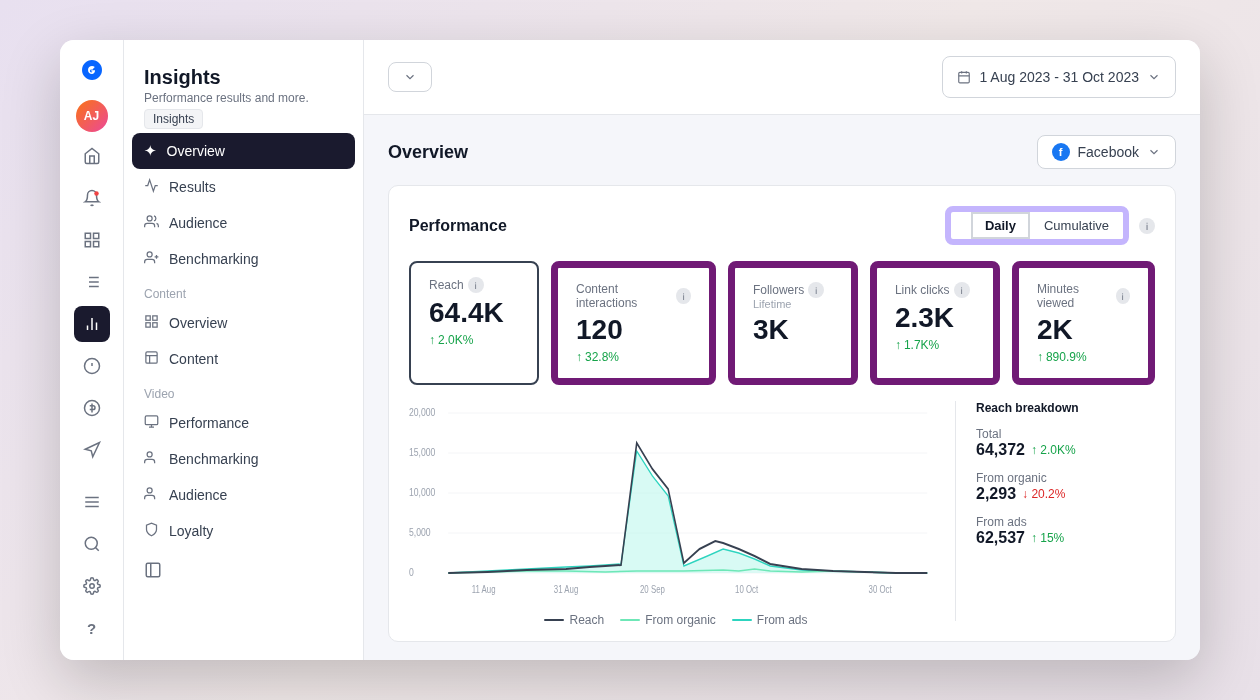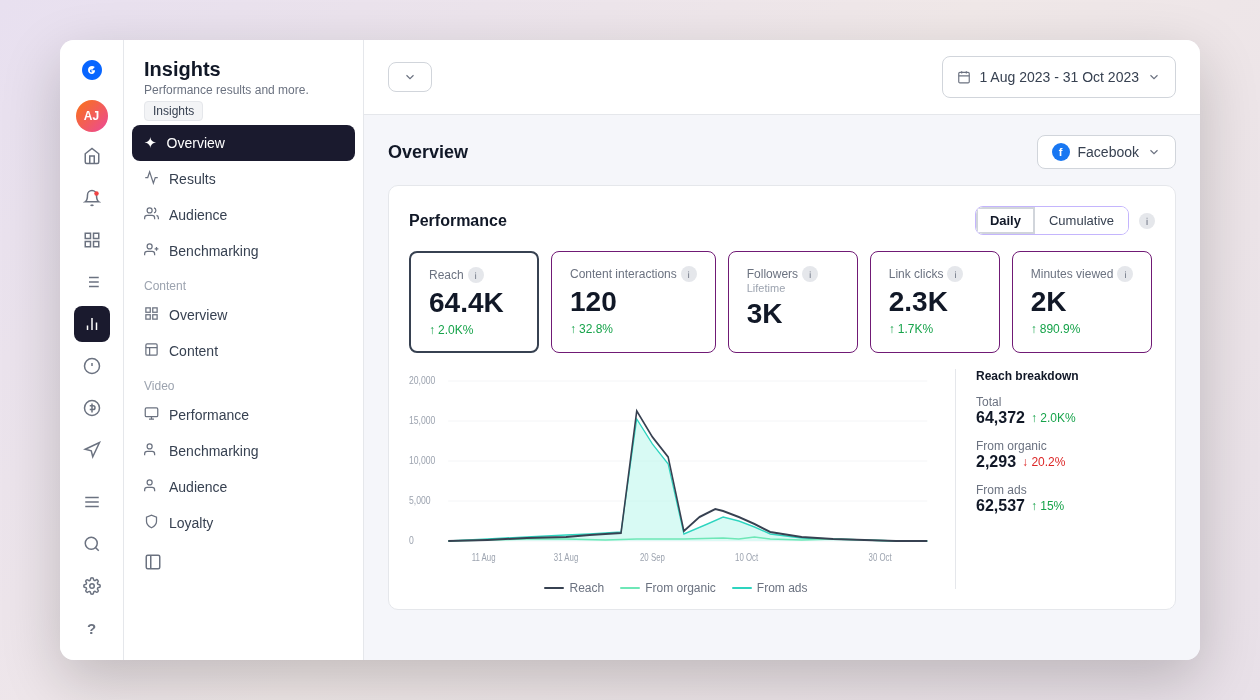--- a/index.html
+++ b/index.html
@@ -56,21 +56,21 @@
     }
     
     .sidebar {
       width: 240px;
       background: #fff;
       flex-shrink: 0;
       overflow-y: auto;
       border-right: 1px solid #e5e7eb;
     }
     .sidebar-header {
-      padding: 18px 20px 4px;
+      padding: 26px 20px 4px;
     }
     .sidebar-title {
       font-size: 20px; font-weight: 700; color: #111827;
     }
     .sidebar-subtitle {
       font-size: 12px; color: #6b7280; margin-top: 2px;
     }
     .insights-badge {
       display: inline-block;
       background: #f3f4f6;
@@ -167,38 +167,38 @@
       border-radius: 10px;
       padding: 20px;
       border: 1px solid #e5e7eb;
     }
     .performance-header {
       display: flex; align-items: center; justify-content: space-between;
       margin-bottom: 16px;
     }
     .performance-title { font-size: 16px; font-weight: 600; color: #111827; }
     .toggle-group {
-      display: flex; border: 1px solid #c4b5fd; border-radius: 8px; overflow: hidden;
+      display: flex; border: 6px solid #c4b5fd; border-radius: 8px; overflow: hidden; padding-left: 20px;
     }
     .toggle-btn {
       padding: 6px 14px; font-size: 13px; cursor: pointer;
       background: #fff; color: #374151; border: none;
     }
     .toggle-btn.active { background: #fff; font-weight: 600; color: #111827; box-shadow: inset 0 0 0 2px #d1d5db; }
     .info-icon {
       width: 16px; height: 16px; border-radius: 50%;
       background: #e5e7eb; display: inline-flex; align-items: center; justify-content: center;
       font-size: 10px; color: #6b7280; cursor: pointer;
     }
     
     .metrics-row {
       display: flex; gap: 12px; margin-bottom: 16px;
     }
     .metric-card {
-      border: 1px solid #701a75; border-radius: 8px; padding: 14px 18px;
+      border: 7px solid #701a75; border-radius: 8px; padding: 14px 18px;
       min-width: 130px; background: #fff;
     }
     .metric-card.selected { border-color: #374151; border-width: 2px; }
     .metric-label { font-size: 12px; color: #6b7280; display: flex; align-items: center; gap: 4px; }
     .metric-value { font-size: 28px; font-weight: 700; color: #111827; margin: 4px 0; }
     .metric-change { font-size: 12px; display: flex; align-items: center; gap: 3px; }
     .metric-change.up { color: #16a34a; }
     .metric-sub { font-size: 11px; color: #9ca3af; }
     
     .chart-area {

